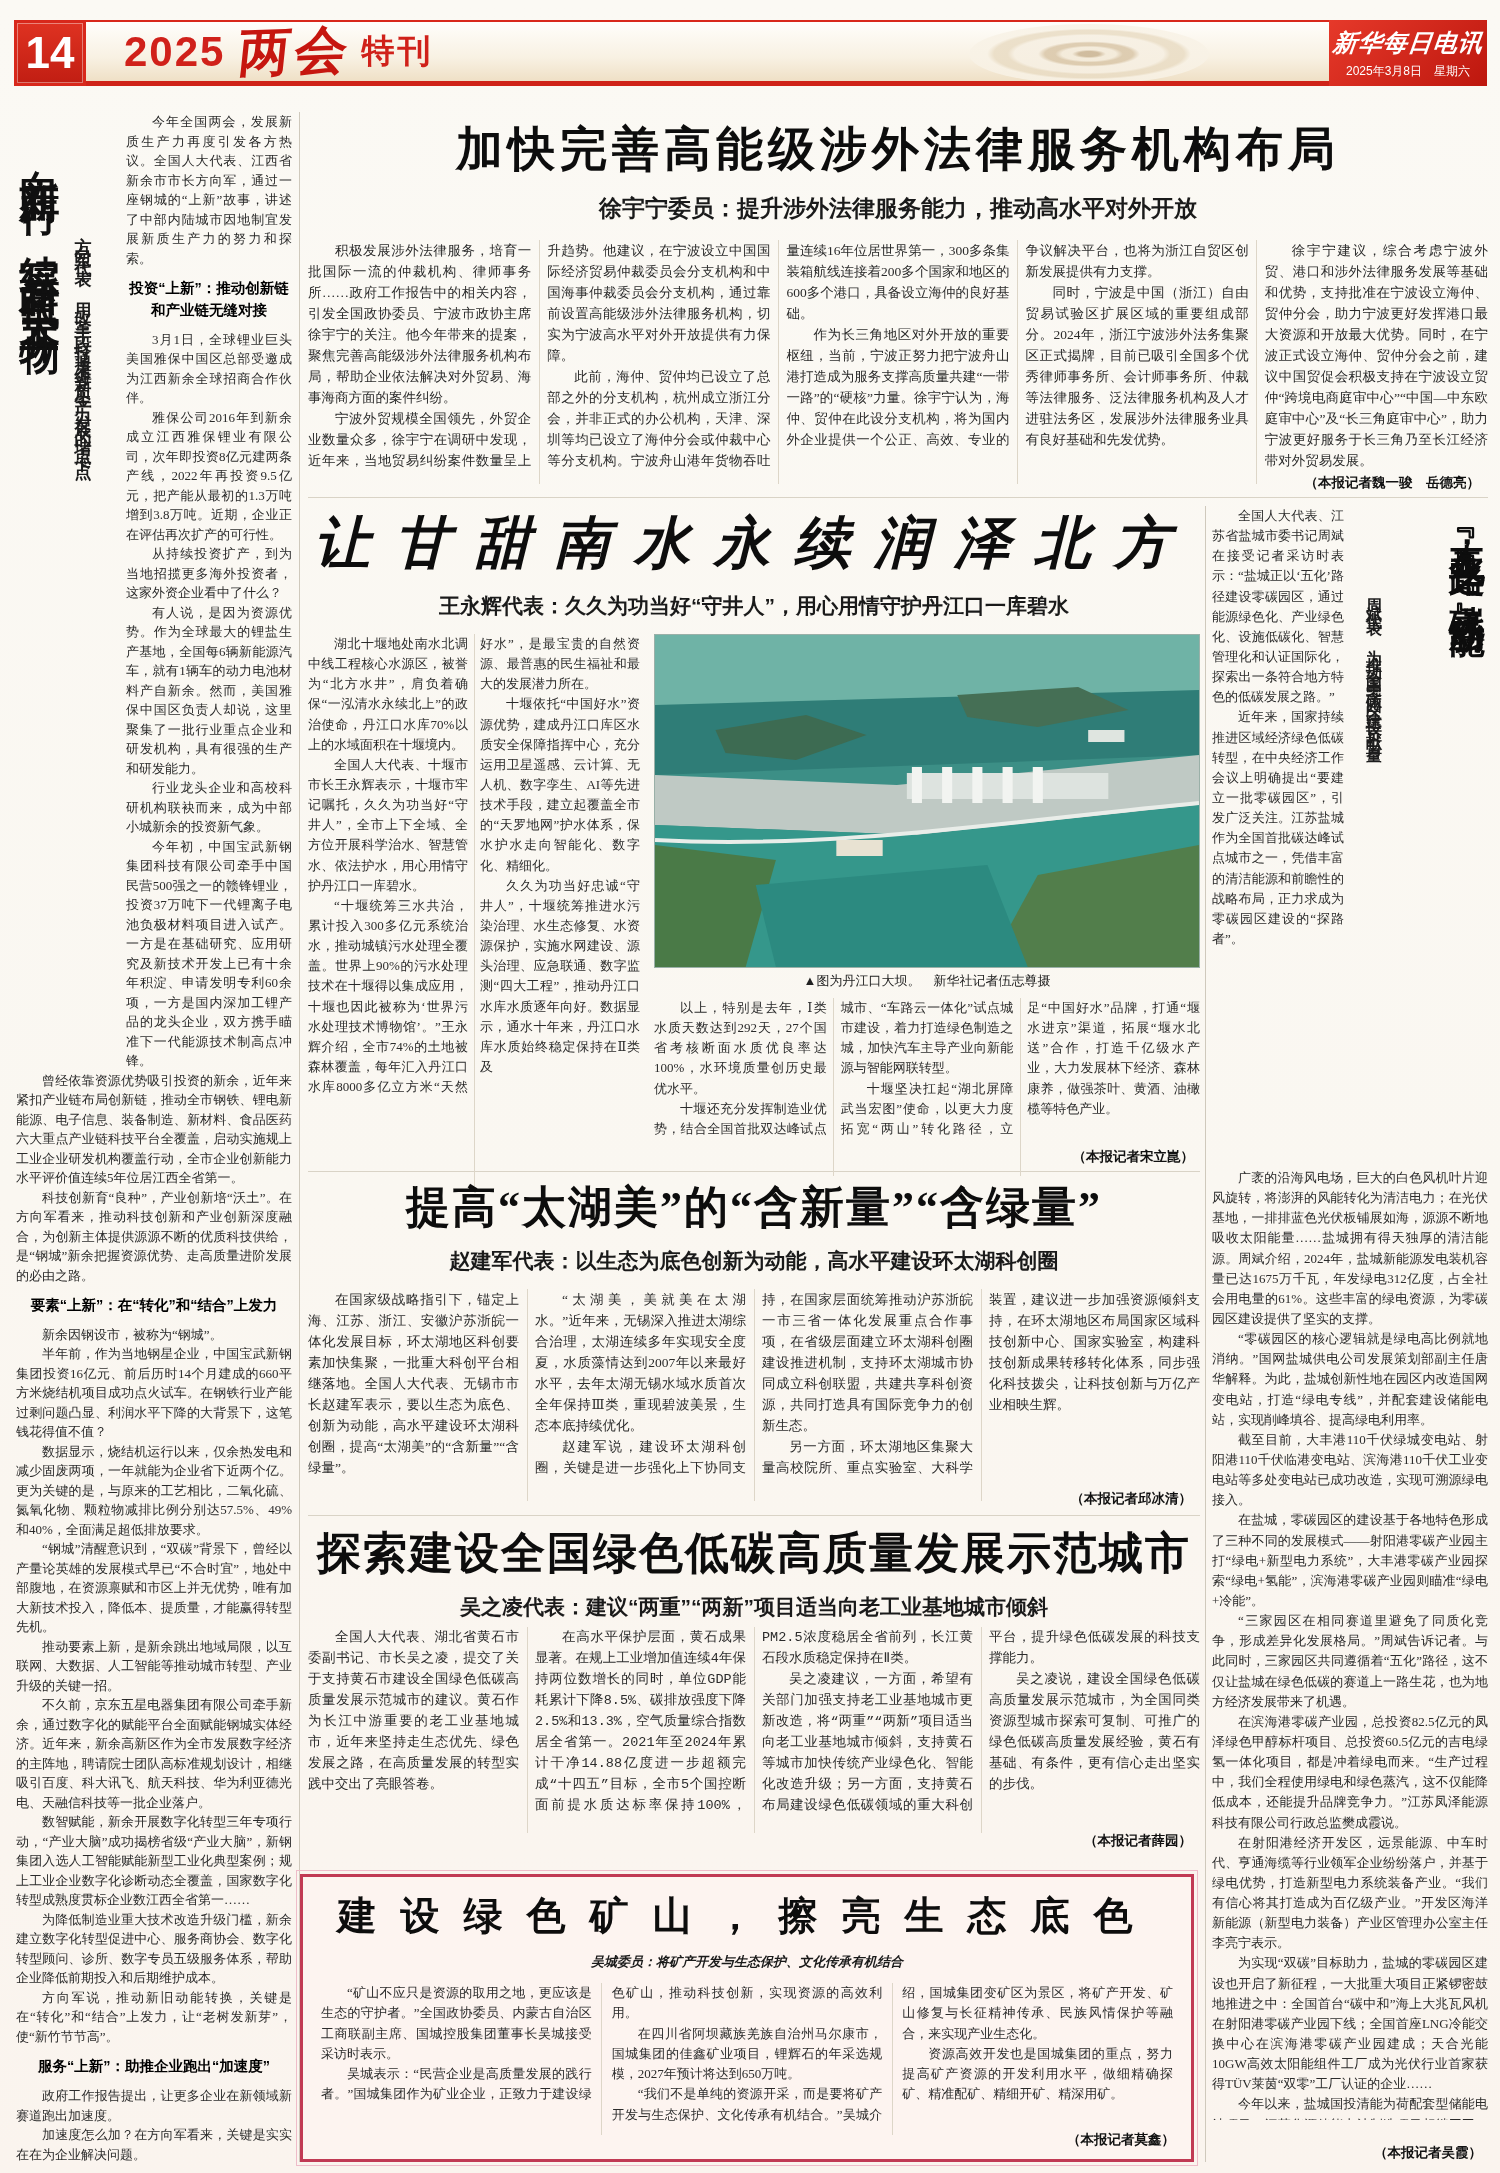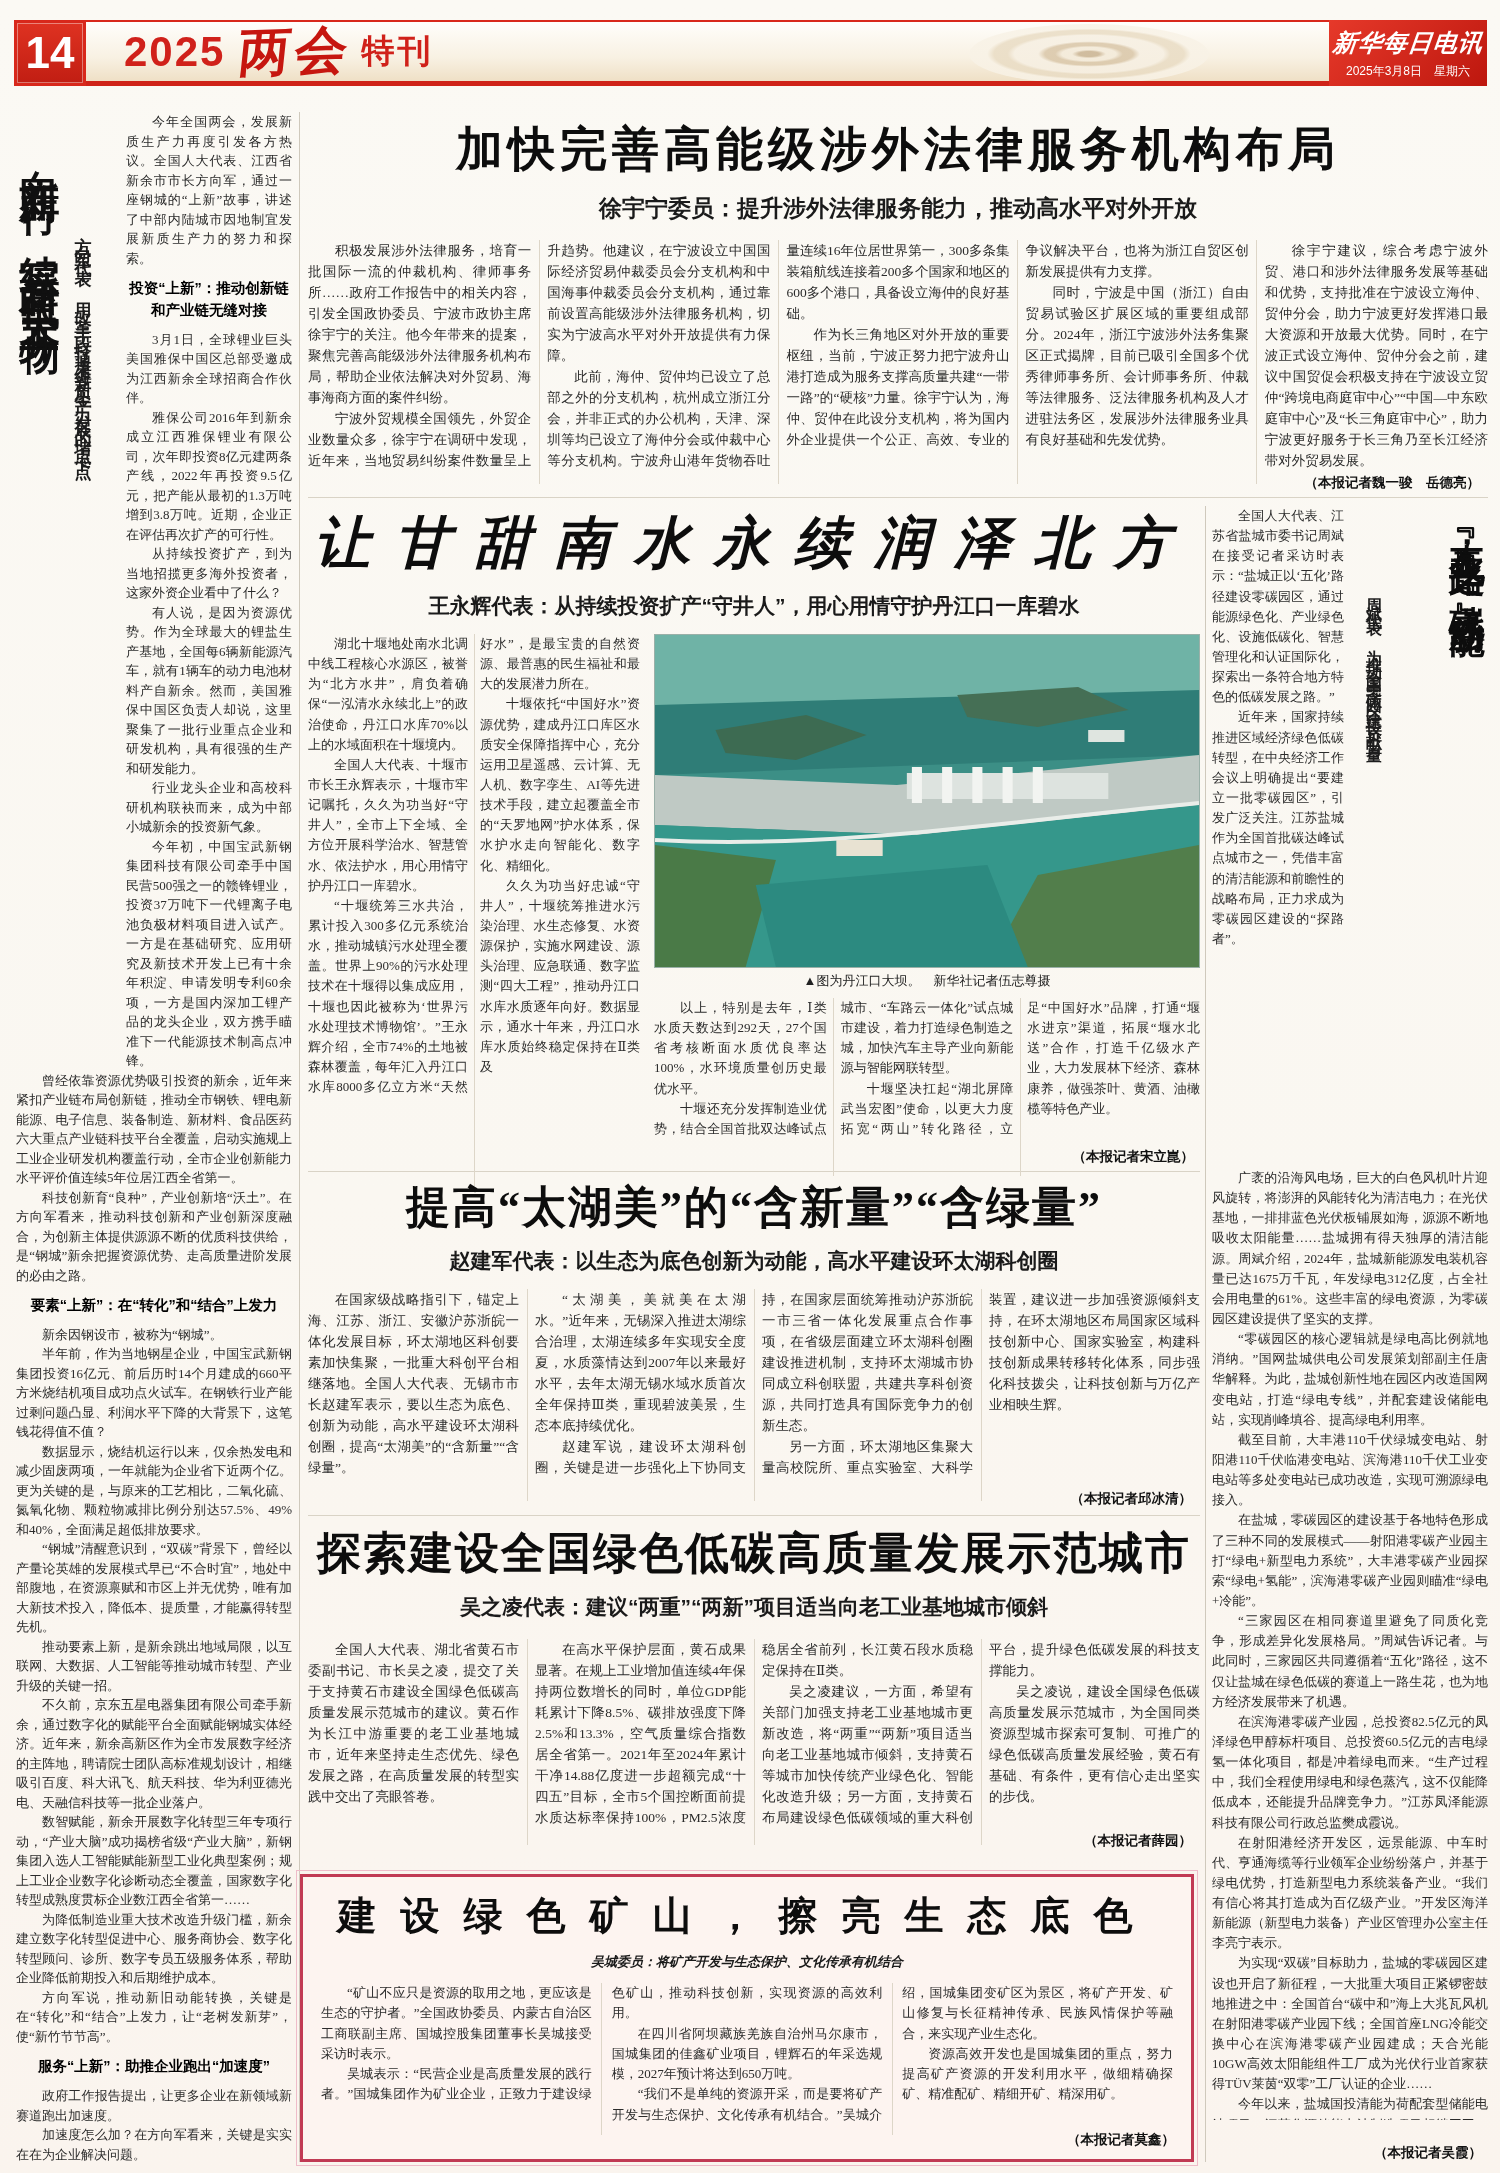--- a/index.html
+++ b/index.html
@@ -64,21 +64,21 @@
   .bbot{margin-top:4px;height:178px;column-count:3;column-gap:14px;column-rule:1px solid #ddd6c8;
         font-size:13px;line-height:1.55;overflow:hidden;}
   
   .artC{left:308px;top:1178px;width:892px;height:332px;}
   .artC h1{font-size:44px;letter-spacing:2px;}
   .artC .sub{font-size:21px;margin-top:10px;}
   .artC .cols{margin-top:14px;height:212px;column-count:4;}
   .artD{left:308px;top:1524px;width:892px;height:328px;}
   .artD h1{font-size:44px;letter-spacing:2px;}
   .artD .sub{font-size:21px;margin-top:10px;}
-  .artD .cols{margin-top:18px;height:206px;column-count:4;}
+  .artD .cols{margin-top:6px;height:206px;column-count:4;font-family:Liberation Mono, monospace;}
   
   .artE{left:300px;top:1874px;width:894px;height:288px;border:3px solid #c13a54;
         outline:1px solid #eebcc9;outline-offset:3px;background:#fdf4f0;padding:12px 18px;}
   .artE h1{font-size:39px;letter-spacing:24px;}
   .artE .sub{font-size:13px;margin-top:10px;font-style:italic;}
   .artE .cols{margin-top:12px;height:152px;column-count:3;column-gap:20px;font-size:13px;}
   
   .rstrip{position:absolute;left:1212px;top:506px;width:276px;height:1660px;overflow:hidden;
           font-size:13px;line-height:1.55;}
   .rtop{display:flex;height:652px;gap:6px;}
@@ -161,21 +161,21 @@
         <p>此前，海仲、贸仲均已设立了总部之外的分支机构，杭州成立浙江分会，并非正式的办公机构，天津、深圳等均已设立了海仲分会或仲裁中心等分支机构。宁波舟山港年货物吞吐量连续16年位居世界第一，300多条集装箱航线连接着200多个国家和地区的600多个港口，具备设立海仲的良好基础。</p>
         <p>作为长三角地区对外开放的重要枢纽，当前，宁波正努力把宁波舟山港打造成为服务支撑高质量共建“一带一路”的“硬核”力量。徐宇宁认为，海仲、贸仲在此设分支机构，将为国内外企业提供一个公正、高效、专业的争议解决平台，也将为浙江自贸区创新发展提供有力支撑。</p>
         <p>同时，宁波是中国（浙江）自由贸易试验区扩展区域的重要组成部分。2024年，浙江宁波涉外法务集聚区正式揭牌，目前已吸引全国多个优秀律师事务所、会计师事务所、仲裁等法律服务、泛法律服务机构及人才进驻法务区，发展涉外法律服务业具有良好基础和先发优势。</p>
         <p>徐宇宁建议，综合考虑宁波外贸、港口和涉外法律服务发展等基础和优势，支持批准在宁波设立海仲、贸仲分会，助力宁波更好发挥港口最大资源和开放最大优势。同时，在宁波正式设立海仲、贸仲分会之前，建议中国贸促会积极支持在宁波设立贸仲“跨境电商庭审中心”“中国—中东欧庭审中心”及“长三角庭审中心”，助力宁波更好服务于长三角乃至长江经济带对外贸易发展。</p>
       </div>
     <div class="sig" style="right:8px;bottom:2px;">（本报记者魏一骏　岳德亮）</div>
   </div>
 
   <div class="art artB">
     <h1>让甘甜南水永续润泽北方</h1>
-    <div class="sub">王永辉代表：从持续投资扩产“守井人”，用心用情守护丹江口一库碧水</div>
+    <div class="sub">王永辉代表：久久为功当好“守井人”，用心用情守护丹江口一库碧水</div>
     <div class="brow">
       <div class="bleft">
           <p>湖北十堰地处南水北调中线工程核心水源区，被誉为“北方水井”，肩负着确保“一泓清水永续北上”的政治使命，丹江口水库70%以上的水域面积在十堰境内。</p>
           <p>全国人大代表、十堰市市长王永辉表示，十堰市牢记嘱托，久久为功当好“守井人”，全市上下全域、全方位开展科学治水、智慧管水、依法护水，用心用情守护丹江口一库碧水。</p>
           <p>“十堰统筹三水共治，累计投入300多亿元系统治水，推动城镇污水处理全覆盖。世界上90%的污水处理技术在十堰得以集成应用，十堰也因此被称为‘世界污水处理技术博物馆’。”王永辉介绍，全市74%的土地被森林覆盖，每年汇入丹江口水库8000多亿立方米“天然好水”，是最宝贵的自然资源、最普惠的民生福祉和最大的发展潜力所在。</p>
           <p>十堰依托“中国好水”资源优势，建成丹江口库区水质安全保障指挥中心，充分运用卫星遥感、云计算、无人机、数字孪生、AI等先进技术手段，建立起覆盖全市的“天罗地网”护水体系，保水护水走向智能化、数字化、精细化。</p>
           <p>久久为功当好忠诚“守井人”，十堰统筹推进水污染治理、水生态修复、水资源保护，实施水网建设、源头治理、应急联通、数字监测“四大工程”，推动丹江口水库水质逐年向好。数据显示，通水十年来，丹江口水库水质始终稳定保持在Ⅱ类及</p>
         </div>
       <div class="bright">
         <div class="photo">

